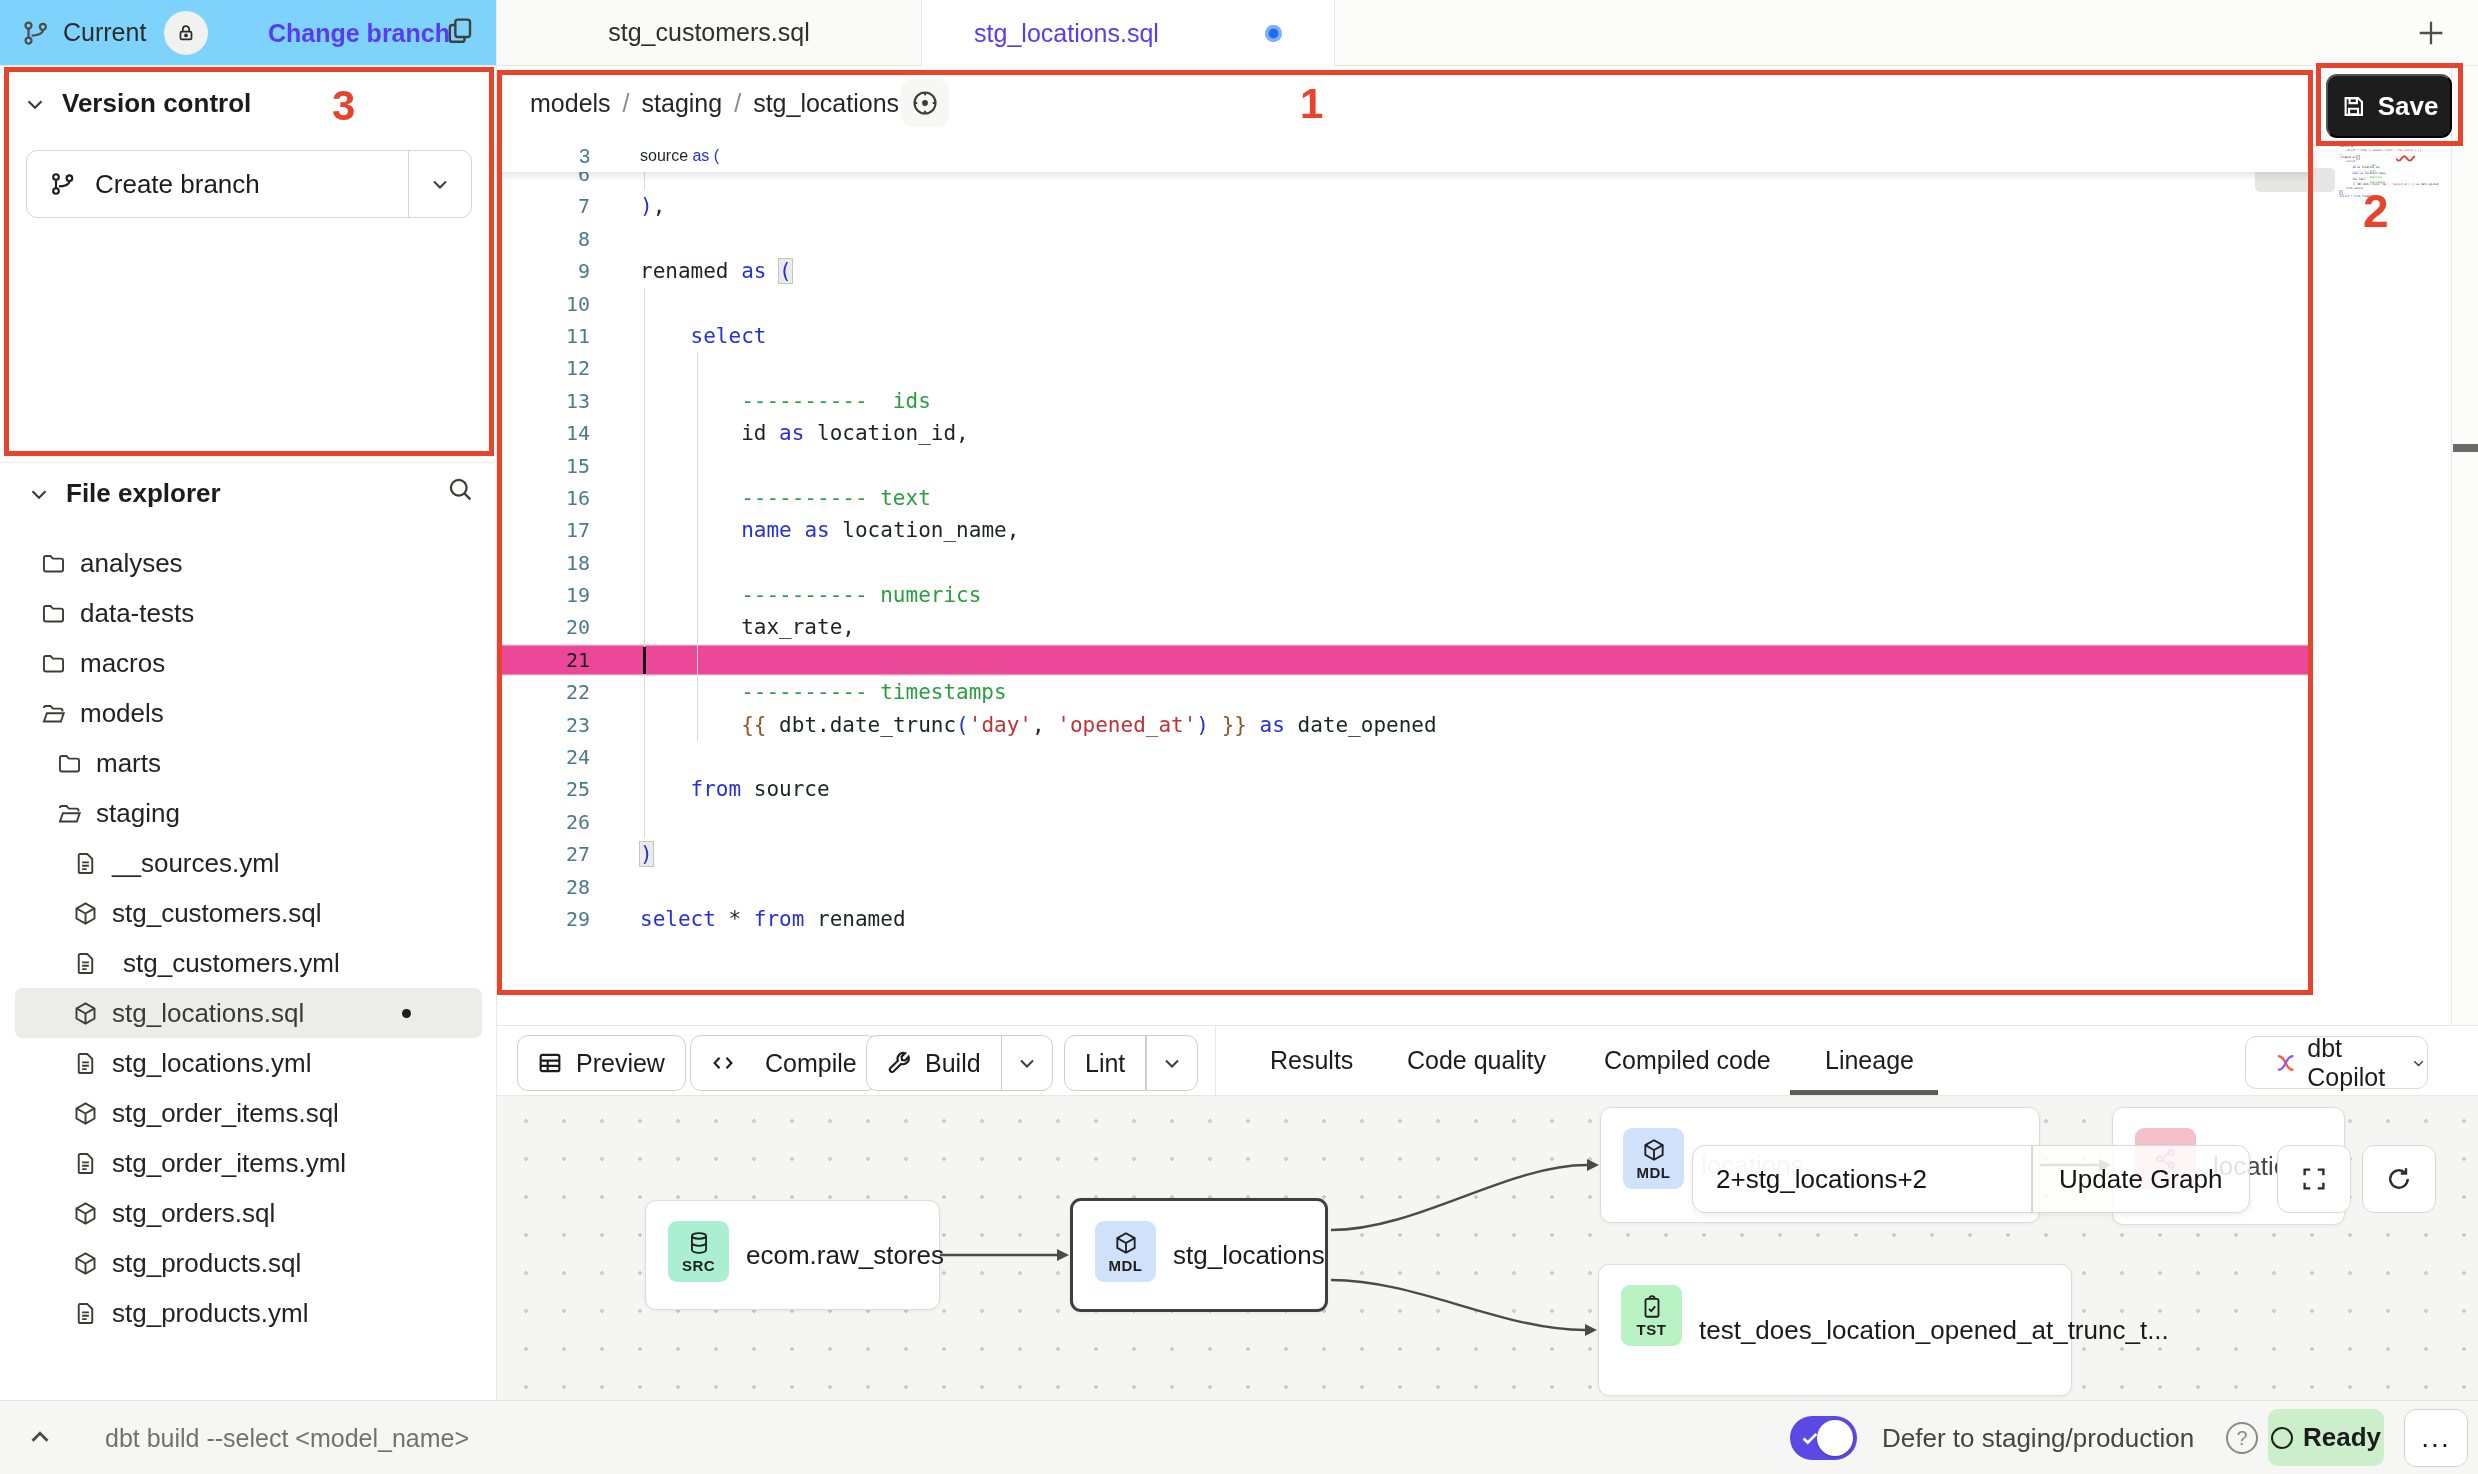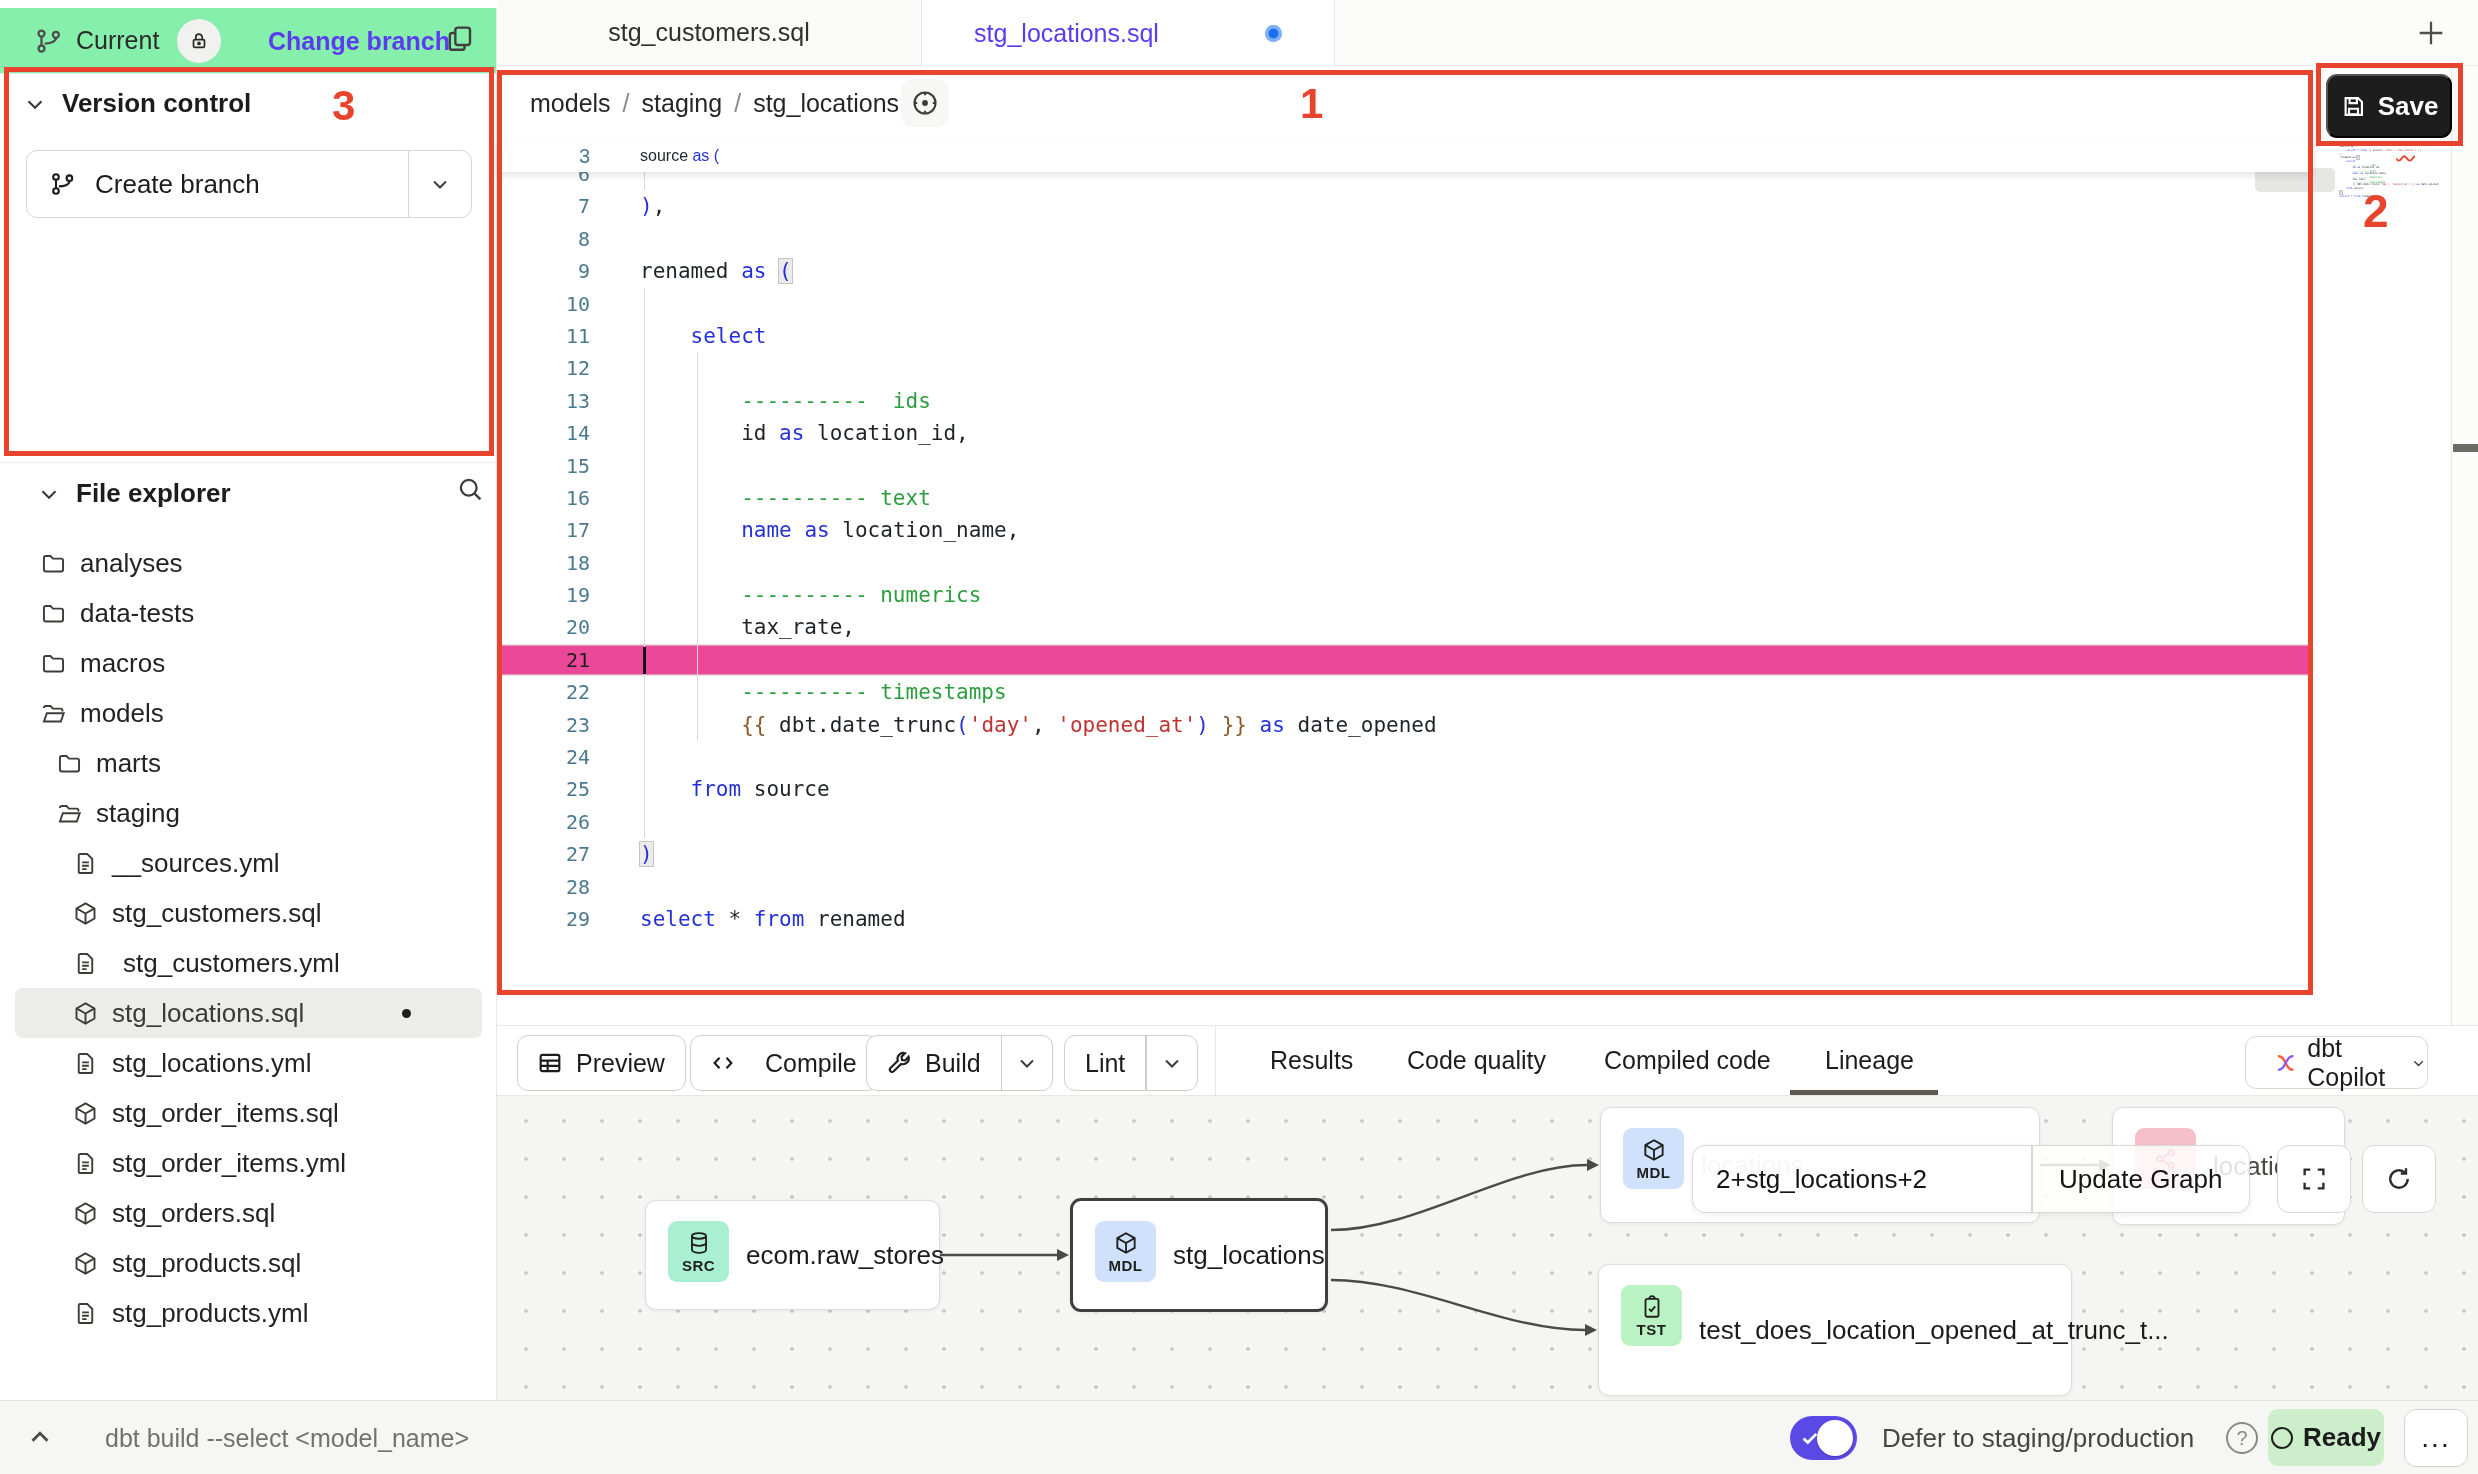--- a/index.html
+++ b/index.html
@@ -3,22 +3,22 @@
 <meta charset="utf-8">
 <style>
   * { margin:0; padding:0; box-sizing:border-box; }
   html,body { width:2478px; height:1474px; overflow:hidden; background:#fff;
     font-family:"Liberation Sans", sans-serif; color:#1f1f1f; }
   .abs { position:absolute; }
   svg { display:block; }
 
   
   #topbar { position:absolute; left:0; top:0; width:2478px; height:66px; background:#fff; z-index:20; }
-  .tb-left { position:absolute; left:0; top:8px; width:497px; height:66px; border-right:1px solid #e9e9e7;
-    border-bottom:1px solid #e9e9e7; display:flex; align-items:center; padding-left:34px; gap:10px; background:#86efac; }
+  .tb-left { position:absolute; left:0; top:0; width:497px; height:66px; border-right:1px solid #e9e9e7;
+    border-bottom:1px solid #e9e9e7; display:flex; align-items:center; padding-left:21px; gap:10px; background:#7dd3fc; }
   .tb-cur { font-size:25px; color:#2b2b2b; margin-left:2px; }
   .lock-badge { width:44px; height:44px; border-radius:50%; background:#f1f1ef; display:flex; align-items:center; justify-content:center; margin-left:8px; }
   .tb-change { position:absolute; left:268px; top:0; height:66px; display:flex; align-items:center;
     font-size:25px; font-weight:700; color:#5b3bf0; }
   .tb-copy { position:absolute; left:444px; top:15px; color:#3f3f3c; }
   .tab { position:absolute; top:0; height:66px; display:flex; align-items:center; justify-content:center; font-size:25px; }
   #tab1 { left:497px; width:425px; background:#fafaf9; border-right:1px solid #e9e9e7; border-bottom:1px solid #e9e9e7; color:#2f2f2f; }
   #tab2 { left:922px; width:413px; background:#fff; border-right:1px solid #e9e9e7; color:#5b3bf0; gap:16px; }
   .dirty-dot { width:17px; height:17px; border-radius:50%; background:#1b6ff0; box-shadow:inset 0 0 0 3.5px rgba(255,255,255,.45); margin-left:90px; }
   .tb-rest { position:absolute; left:1335px; top:0; width:1143px; height:66px; background:#fcfcfb; border-bottom:1px solid #e9e9e7; }
@@ -27,21 +27,21 @@
   
   #sidebar { position:absolute; left:0; top:66px; width:497px; height:1334px; background:#fff; border-right:1px solid #e9e9e7; }
   .sec-head { display:flex; align-items:center; gap:14px; padding-left:22px; font-size:26px; font-weight:700; color:#1c1c1c; }
   #vc-head { position:absolute; left:0; top:22px; width:497px; }
   #create-branch { position:absolute; left:26px; top:84px; width:446px; height:68px; border:1.5px solid #d6d6d3;
     border-radius:11px; background:#fff; display:flex; align-items:center; }
   #create-branch .cb-main { flex:1; display:flex; align-items:center; gap:18px; padding-left:22px; font-size:26px; font-weight:500; color:#1c1c1c; }
   #create-branch .cb-sep { width:1.5px; height:100%; background:#d6d6d3; }
   #create-branch .cb-chev { width:62px; display:flex; align-items:center; justify-content:center; color:#3f3f3c; }
   #vc-divider { position:absolute; left:0; top:396px; width:497px; height:1px; background:#ededeb; }
-  #fe-head { position:absolute; left:14px; top:412px; width:497px; }
+  #fe-head { position:absolute; left:4px; top:412px; width:497px; }
   #fe-search { position:absolute; right:26px; top:-4px; color:#3f3f3c; }
   #file-list { position:absolute; left:0; top:472px; width:497px; }
   .frow { position:relative; height:50px; margin:0 15px; display:flex; align-items:center; gap:13px;
     font-size:26px; color:#232323; border-radius:7px; }
   .frow .ficon { color:#3c3c39; flex:0 0 auto; display:flex; }
   .frow.sel { background:#ececeb; color:#3a3a3a; }
   .frow .mod-dot { position:absolute; left:387px; top:21px; width:9px; height:9px; border-radius:50%; background:#1f1f1f; }
 
   
   #editor { position:absolute; left:497px; top:66px; width:1981px; height:959px; background:#fff; }

